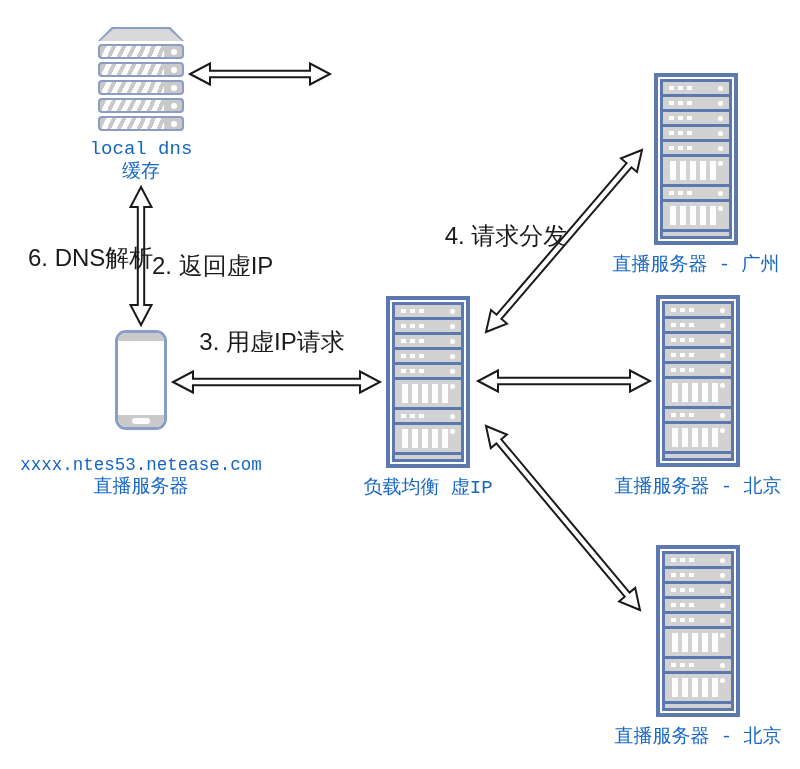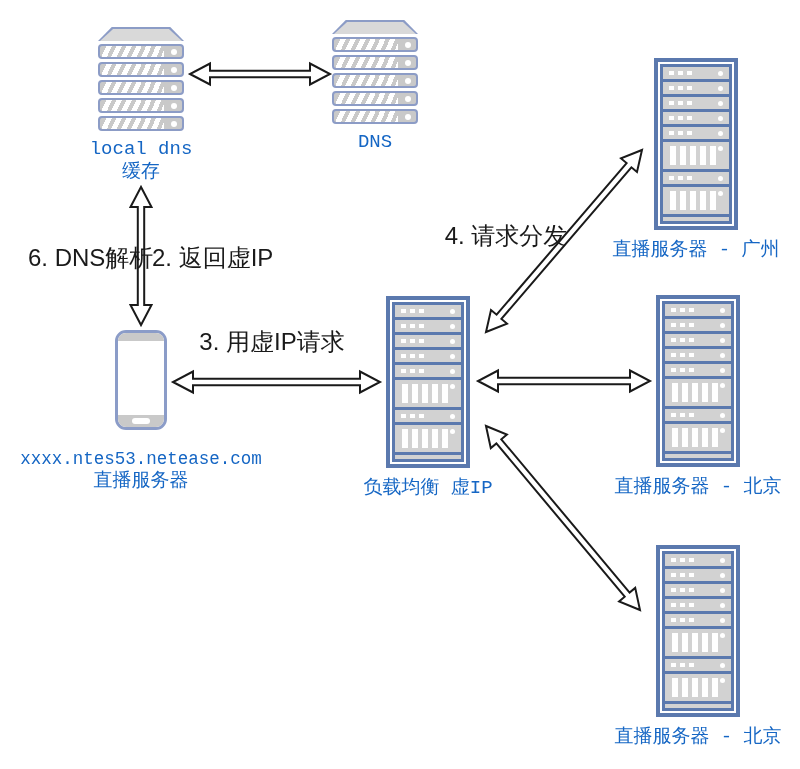--- a/index.html
+++ b/index.html
@@ -49,30 +49,30 @@
   .phone-top{position:absolute;top:0;left:0;right:0;height:8px;background:#c9c9c9;}
   .phone-bottom{position:absolute;bottom:0;left:0;right:0;height:12px;background:#c9c9c9;}
   .phone-home{position:absolute;bottom:3px;left:50%;margin-left:-9px;width:18px;height:6px;
          border-radius:3px;background:#fff;}
 
   
   #node-local-dns{left:98px;top:27px;width:86px;}
   #node-dns{left:332px;top:20px;width:86px;}
   #node-client{left:115px;top:330px;width:52px;}
   #node-lb{left:386px;top:296px;width:84px;align-items:center;}
-  #node-gz{left:656px;top:58px;width:80px;}
+  #node-gz{left:656px;top:73px;width:80px;}
   #node-bj1{left:656px;top:295px;width:84px;}
   #node-bj2{left:656px;top:545px;width:84px;}
   #node-local-dns .nlabel,#node-dns .nlabel{margin-top:7px;}
-  #node-client .nlabel{margin-top:18px;}
+  #node-client .nlabel{margin-top:24px;}
   #node-lb .nlabel,#node-gz .nlabel,#node-bj1 .nlabel,#node-bj2 .nlabel{margin-top:9px;}
 
   
   #step1{left:28px;top:242px;}
-  #step2{left:152px;top:242px;text-align:right;}
+  #step2{left:152px;top:250px;text-align:right;}
   #step3{left:272px;top:326px;}
   #step4{left:506px;top:220px;}
 </style>
 </head>
 <body>
 
 <div class="canvas">
 
   <svg class="arrows" width="800" height="769" viewBox="0 0 800 769">
     <polygon points="190.0,74.0 210.0,84.5 210.0,77.2 310.0,77.2 310.0,84.5 330.0,74.0 310.0,63.5 310.0,70.8 210.0,70.8 210.0,63.5"></polygon>
@@ -93,33 +93,20 @@
     <div class="slab"></div>
     <div class="slab"></div>
   </div>
 </div>
     <div class="nlabel">
       <div>local dns</div>
       <div>缓存</div>
     </div>
   </div>
 
-  <div class="node" id="node-dns">
-    <div class="stack-slot">
-  <div class="stack">
-    <div class="stack-top"></div>
-    <div class="slab"></div>
-    <div class="slab"></div>
-    <div class="slab"></div>
-    <div class="slab"></div>
-    <div class="slab"></div>
-  </div>
-</div>
-    <div class="nlabel">DNS</div>
-  </div>
 
   <div class="node" id="node-client">
     <div class="phone">
       <div class="phone-top"></div>
       <div class="phone-bottom"></div>
       <div class="phone-home"></div>
     </div>
     <div class="nlabel">
       <div class="small">xxxx.ntes53.netease.com</div>
       <div>直播服务器</div>

